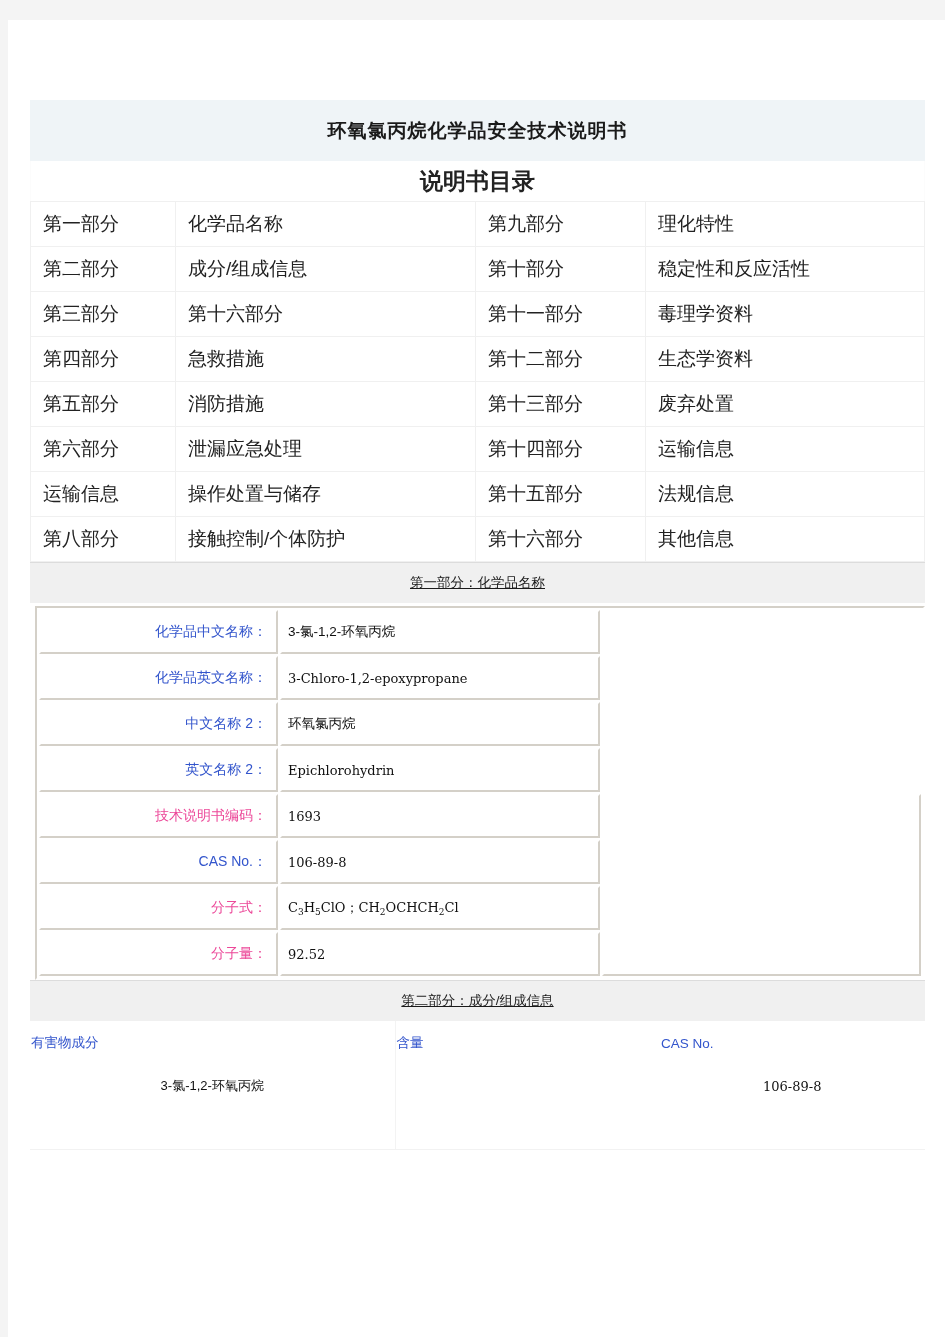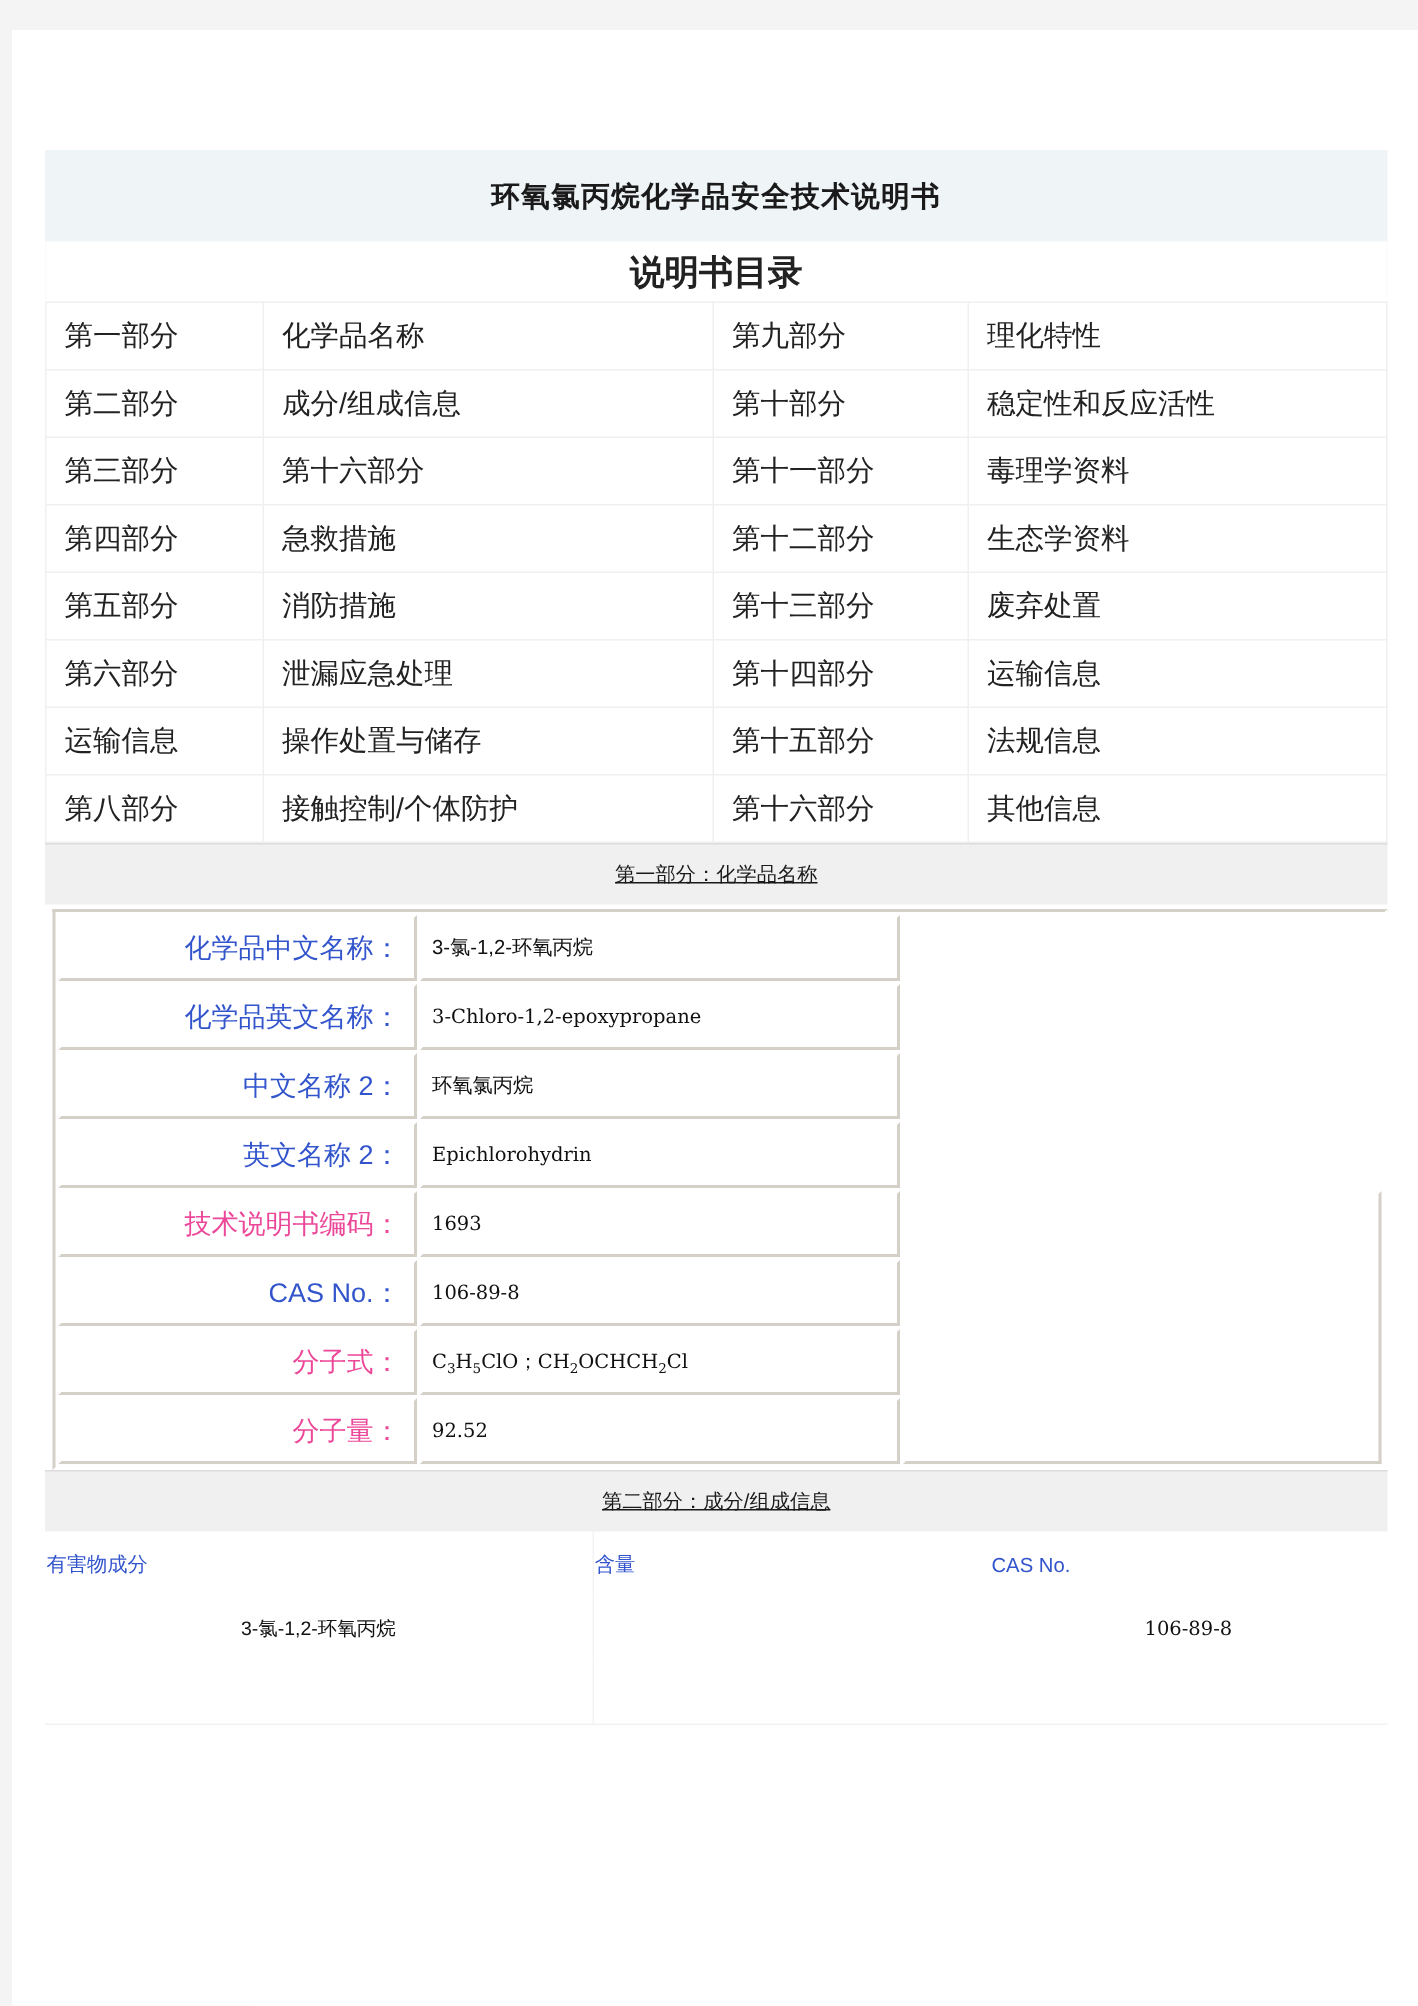--- a/index.html
+++ b/index.html
@@ -101,21 +101,21 @@
     border: 2px solid;
     border-color: #ffffff #d4d0c8 #d4d0c8 #ffffff;
     height: 38px;
     vertical-align: middle;
     background: #ffffff;
   }
   td.lbl {
     width: 225px;
     text-align: right;
     padding-right: 9px;
-    font-size: 18px;
+    font-size: 14px;
     white-space: nowrap;
   }
   td.lbl.blue  { color: #3355cc; }
   td.lbl.green { color: #ec4899; }
   td.val {
     padding-left: 6px;
     font-size: 13px;
     color: #101010;
     font-family: "DejaVu Serif", "Liberation Serif", serif;
   }

